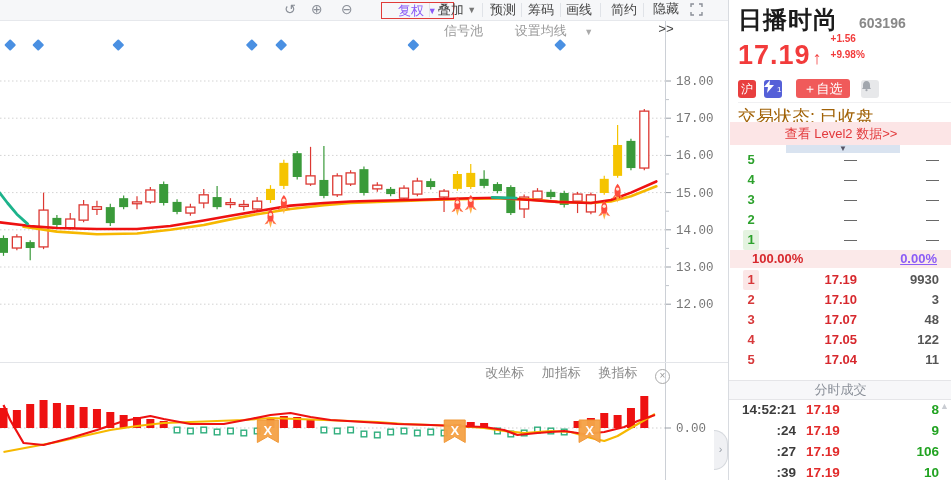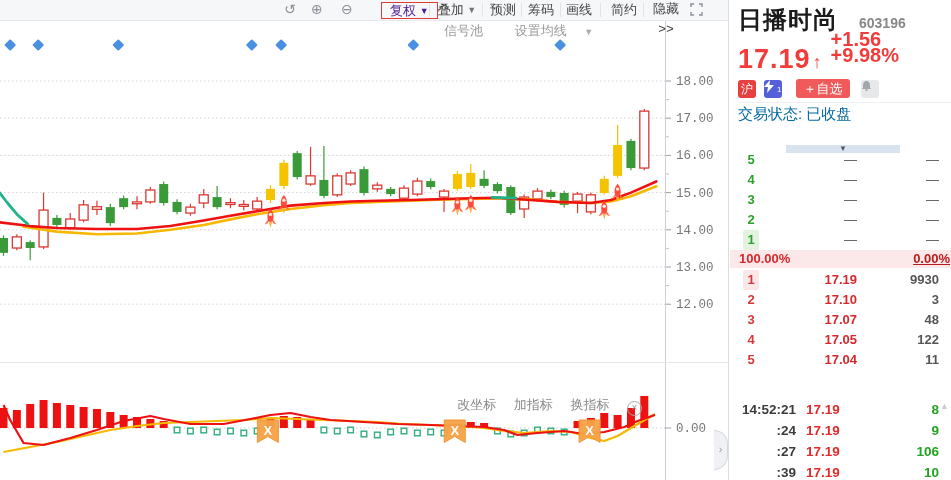--- a/index.html
+++ b/index.html
@@ -4,36 +4,36 @@
 <style>
   html,body{margin:0;padding:0;width:951px;height:480px;overflow:hidden;background:#fff;
     font-family:"Liberation Sans","DejaVu Sans",sans-serif;-webkit-font-smoothing:antialiased;}
   .abs{position:absolute;}
   
   #toolbar{left:0;top:0;width:728px;height:20px;background:#f6f7f9;border-bottom:1px solid #e6e8ec;z-index:5;}
   .tb-icon{position:absolute;top:0;height:20px;line-height:19px;color:#8a8f98;font-size:14px;
     font-family:"DejaVu Sans",sans-serif;cursor:pointer;}
   .tb-btn{position:absolute;top:0;height:20px;line-height:20px;font-size:13px;color:#444;text-align:center;cursor:pointer;}
   .tb-sep{position:absolute;top:3px;height:14px;width:1px;background:#e0e3e8;}
-  #btn-fuquan{border:1px solid #e03b38;color:#4c1d95;top:2px;height:15px;line-height:15px;border-radius:0;padding:0 8px;}
+  #btn-fuquan{border:1px solid #e03b38;color:#8b5cf6;top:2px;height:15px;line-height:15px;border-radius:0;padding:0 16px;}
   .tb-caret{font-size:9px;vertical-align:1px;}
   
   .ov-tools{z-index:4;font-size:13px;color:#999;}
   .ov-tools span{margin-left:14px;cursor:pointer;}
   .circle-x{display:inline-block;width:13px;height:13px;line-height:12px;border:1px solid #aaa;border-radius:50%;
     text-align:center;font-size:10px;color:#999;vertical-align:-2px;}
   
   #rpanel{left:728px;top:0;width:223px;height:480px;border-left:1px solid #d8dbe0;background:#fff;z-index:6;}
   .r-name{font-size:24px;font-weight:bold;color:#1b1b1b;letter-spacing:1px;}
   .r-code{font-size:14px;color:#888;font-weight:bold;margin-left:21px;}
   .r-price{font-size:27px;font-weight:bold;color:#f23b3b;letter-spacing:1px;}
   .r-arrow{font-size:18px;font-weight:bold;color:#f23b3b;margin-left:2px;}
-  .r-chg{display:inline-block;vertical-align:6px;margin-left:9px;font-size:20px;font-weight:bold;color:#f23b3b;line-height:16px;}
+  .r-chg{display:inline-block;vertical-align:6px;margin-left:9px;font-size:10px;font-weight:bold;color:#f23b3b;line-height:16px;}
   .badge{display:inline-block;height:18px;line-height:18px;border-radius:3px;color:#fff;font-size:12px;text-align:center;vertical-align:middle;}
-  .r-status{font-size:15px;color:#0369a1;}
+  .r-status{font-size:18px;color:#a16207;}
   #level2{background:#fce5e6;color:#e23a3c;font-size:13px;text-align:center;line-height:23px;cursor:pointer;}
   #ddbar{background:#d9e3f0;text-align:center;color:#556;font-size:8px;line-height:8px;cursor:pointer;}
   .ob-row{position:relative;height:20px;line-height:20px;font-size:13px;font-weight:bold;}
   .ob-num{position:absolute;left:14px;width:16px;text-align:center;border-radius:2px;}
   .ob-price{position:absolute;right:95px;color:#d7282d;}
   .ob-vol{position:absolute;right:13px;color:#555;}
   .sell .ob-num{color:#2ca12c;}
   .buy .ob-num{color:#d7383a;}
   .dash{color:#555;font-weight:normal;}
   #pctrow{background:#fbe9e9;height:18px;line-height:18px;font-size:13px;font-weight:bold;}
@@ -341,21 +341,21 @@
         </g>
       </svg>
   </span>
 </div>
 
 <div class="abs ov-tools" style="left:430px;top:22px;width:230px;text-align:left;">
   <span>信号池</span>
   <span><span>设置均线</span> <span style="font-size:9px;color:#aaa;">▼</span></span>
 </div>
 
-<div class="abs ov-tools" style="left:380px;top:364px;width:262px;text-align:right;color:#888;margin-top:32px;">
+<div class="abs ov-tools" style="left:408px;top:364px;width:262px;text-align:right;color:#888;">
   <span>改坐标</span>
   <span>加指标</span>
   <span>换指标</span>
   <span class="circle-x">×</span>
 </div>
 
 <div class="abs" id="rpanel">
   <div class="abs" style="left:9px;top:4px;">
     <span class="r-name">日播时尚</span><span class="r-code">603196</span>
   </div>
@@ -375,20 +375,21 @@
       <svg width="11" height="12" viewBox="0 0 11 12" style="vertical-align:-1px;">
           <path d="M5.5,1 C3.2,1 2,2.8 2,5 L2,7.5 L1,9 H10 L9,7.5 L9,5 C9,2.8 7.8,1 5.5,1 Z" fill="#a2a7ae"></path>
           <circle cx="5.5" cy="10.2" r="1.1" fill="#a2a7ae"></circle>
         </svg>
     </span>
   </div>
   <div class="abs r-status" style="left:9px;top:102px;width:214px;height:20px;border-top:1px solid #f0f0f2;padding-top:2px;">
     <span>交易状态:</span>
     <span>已收盘</span>
   </div>
+  <div class="abs" id="level2" style="left:1px;top:122px;width:222px;height:23px;">查看 Level2 数据&gt;&gt;</div>
   <div class="abs" id="ddbar" style="left:57px;top:145px;width:114px;height:8px;">▼</div>
 
   <div class="abs" style="left:0;top:150px;width:223px;">
     <div class="ob-row sell">
         <span class="ob-num">5</span>
         <span class="ob-price dash">—</span>
         <span class="ob-vol dash">—</span>
       </div>
     <div class="ob-row sell">
         <span class="ob-num">4</span>
@@ -406,22 +407,22 @@
         <span class="ob-vol dash">—</span>
       </div>
     <div class="ob-row sell">
         <span class="ob-num" style="background:#e4f3e0;">1</span>
         <span class="ob-price dash">—</span>
         <span class="ob-vol dash">—</span>
       </div>
   </div>
 
   <div class="abs" id="pctrow" style="left:1px;top:250px;width:222px;">
-    <span style="color:#d7282d;margin-left:9px;">100.00%</span>
-    <span style="color:#b91c1c;float:right;margin-right:2px;text-decoration:underline;">0.00%</span>
+    <span style="color:#d7282d;margin-left:22px;">100.00%</span>
+    <span style="color:#8b5cf6;float:right;margin-right:15px;text-decoration:underline;">0.00%</span>
   </div>
 
   <div class="abs" style="left:0;top:270px;width:223px;">
     <div class="ob-row buy">
         <span class="ob-num" style="background:#fbe7e7;">1</span>
         <span class="ob-price">17.19</span>
         <span class="ob-vol">9930</span>
       </div>
     <div class="ob-row buy">
         <span class="ob-num">2</span>
@@ -438,20 +439,21 @@
         <span class="ob-price">17.05</span>
         <span class="ob-vol">122</span>
       </div>
     <div class="ob-row buy">
         <span class="ob-num">5</span>
         <span class="ob-price">17.04</span>
         <span class="ob-vol">11</span>
       </div>
   </div>
 
+  <div class="abs" id="ticks-head" style="left:0;top:380px;width:223px;height:18px;">分时成交</div>
   <div class="abs" style="left:0;top:399px;width:223px;">
     <div class="tk-row">
         <span class="tk-t">14:52:21</span>
         <span class="tk-p">17.19</span>
         <span class="tk-v">8</span>
       </div>
     <div class="tk-row">
         <span class="tk-t">:24</span>
         <span class="tk-p">17.19</span>
         <span class="tk-v">9</span>

